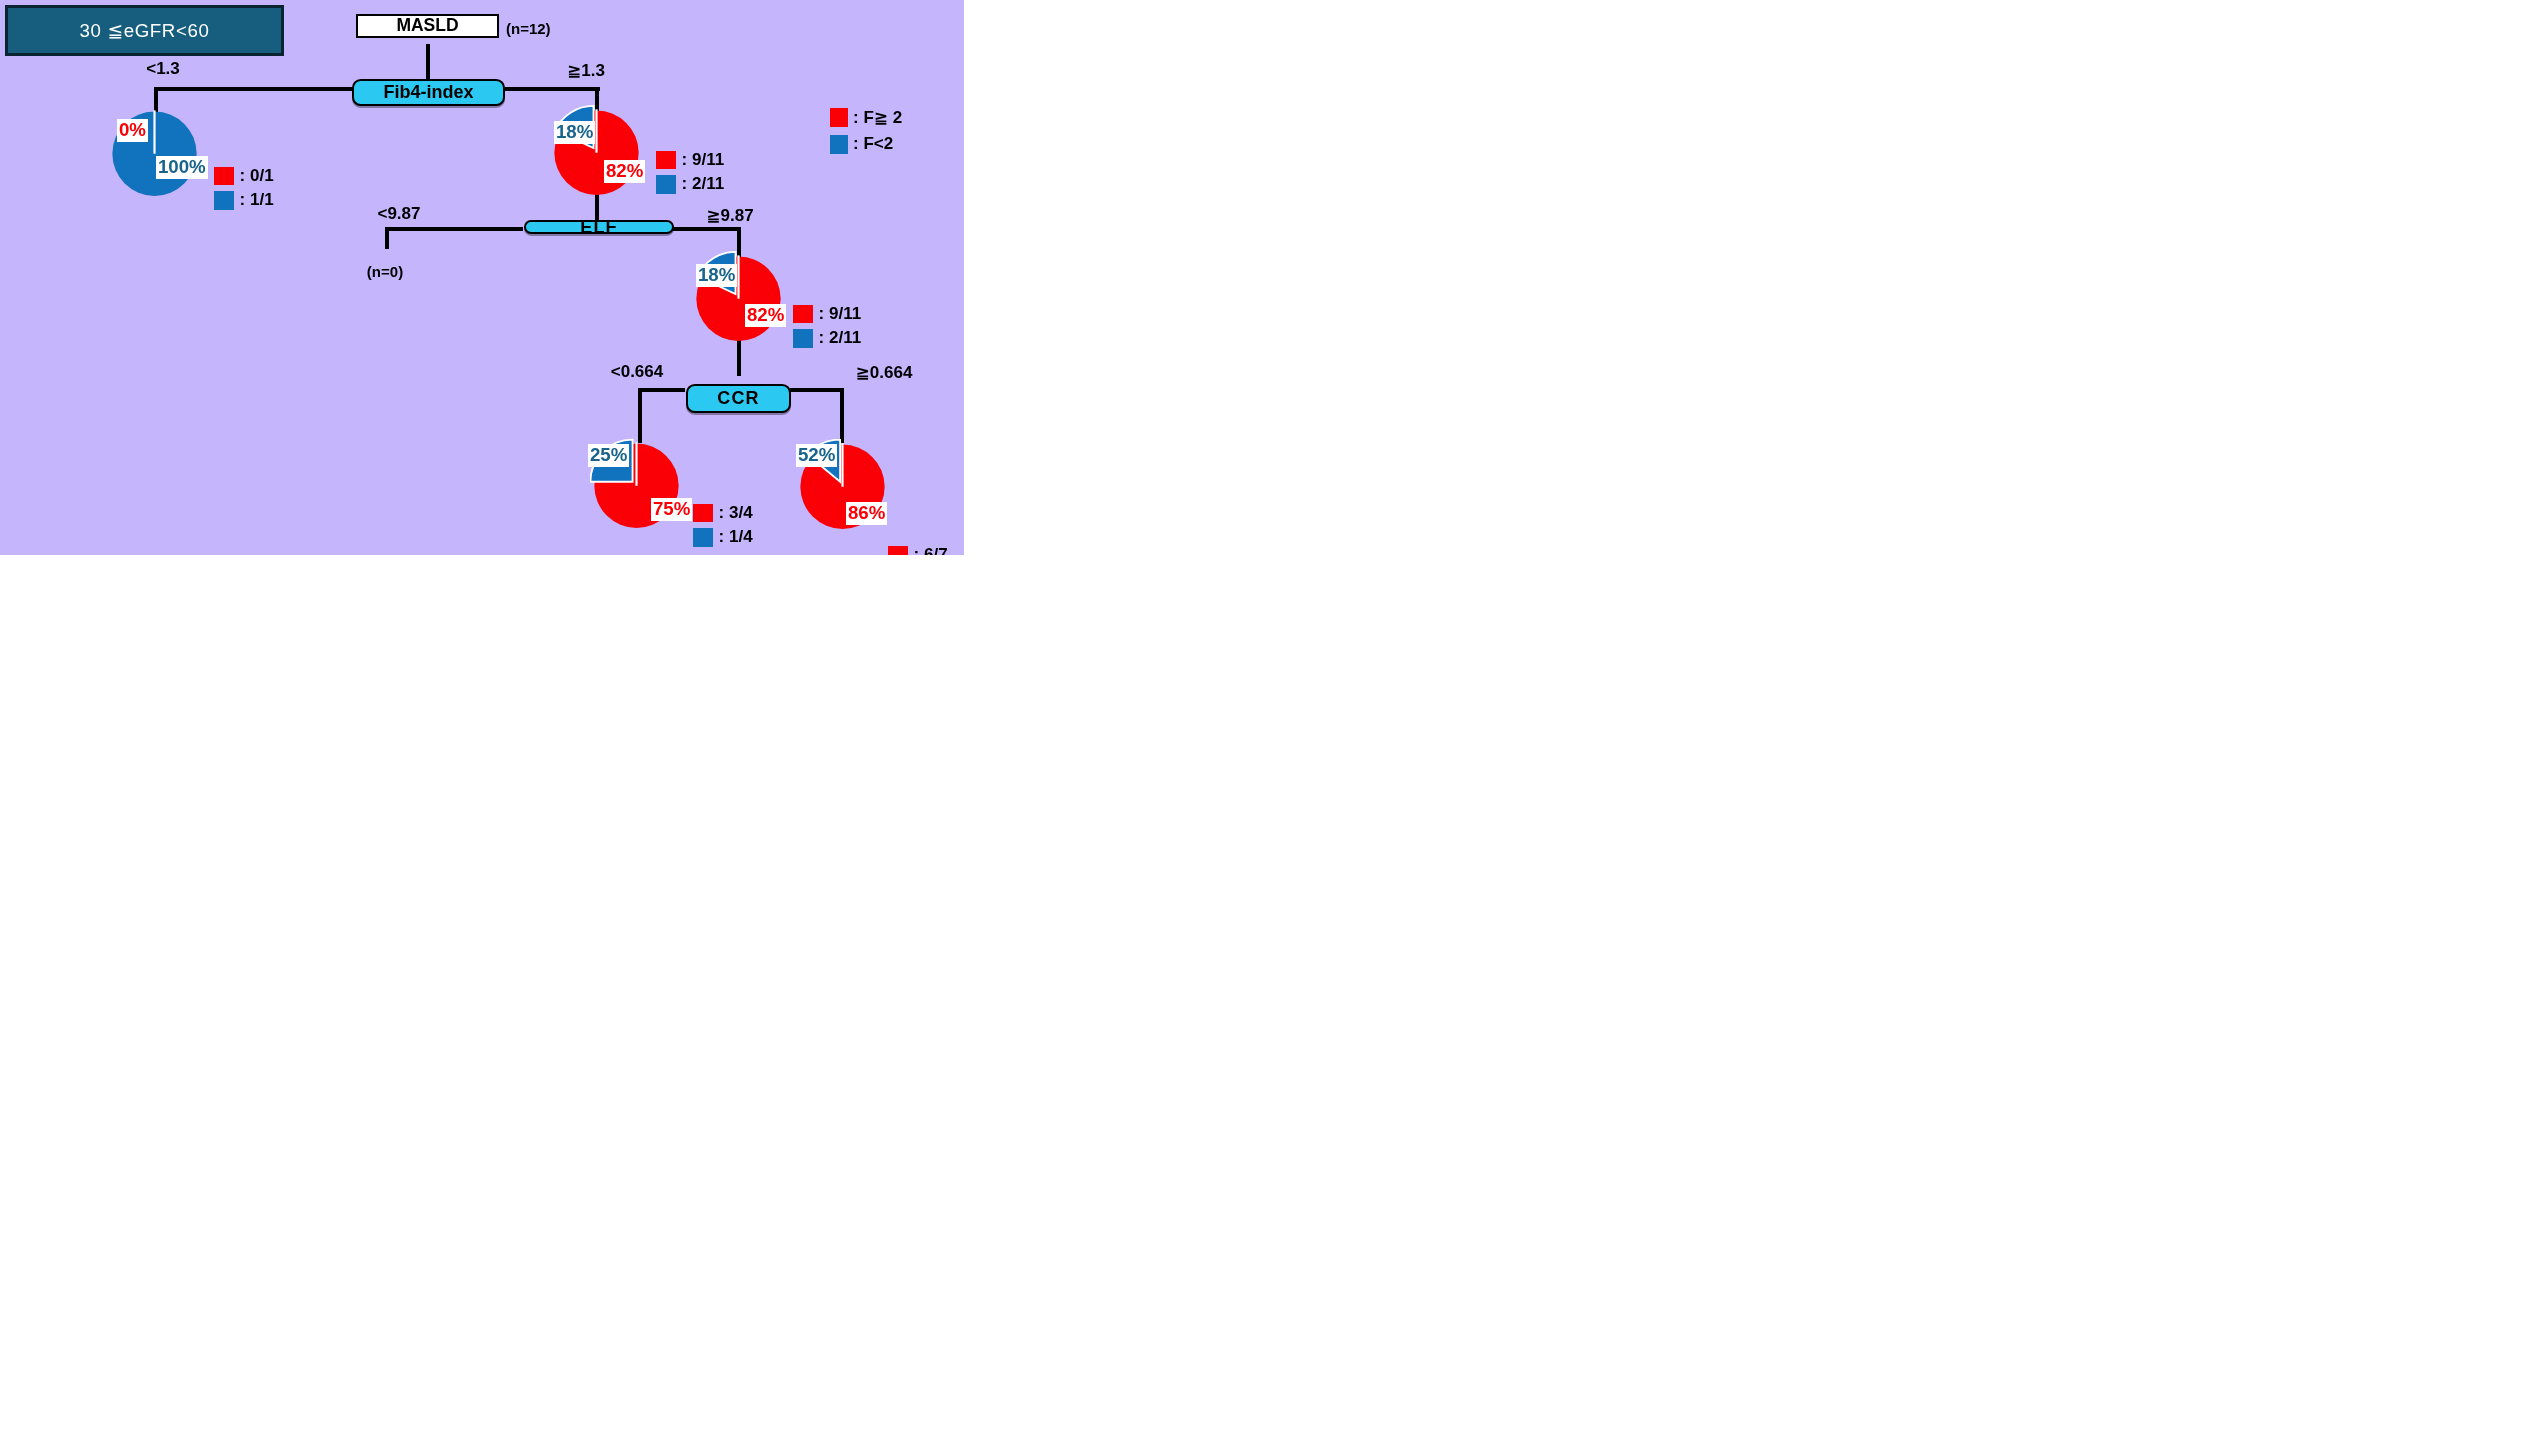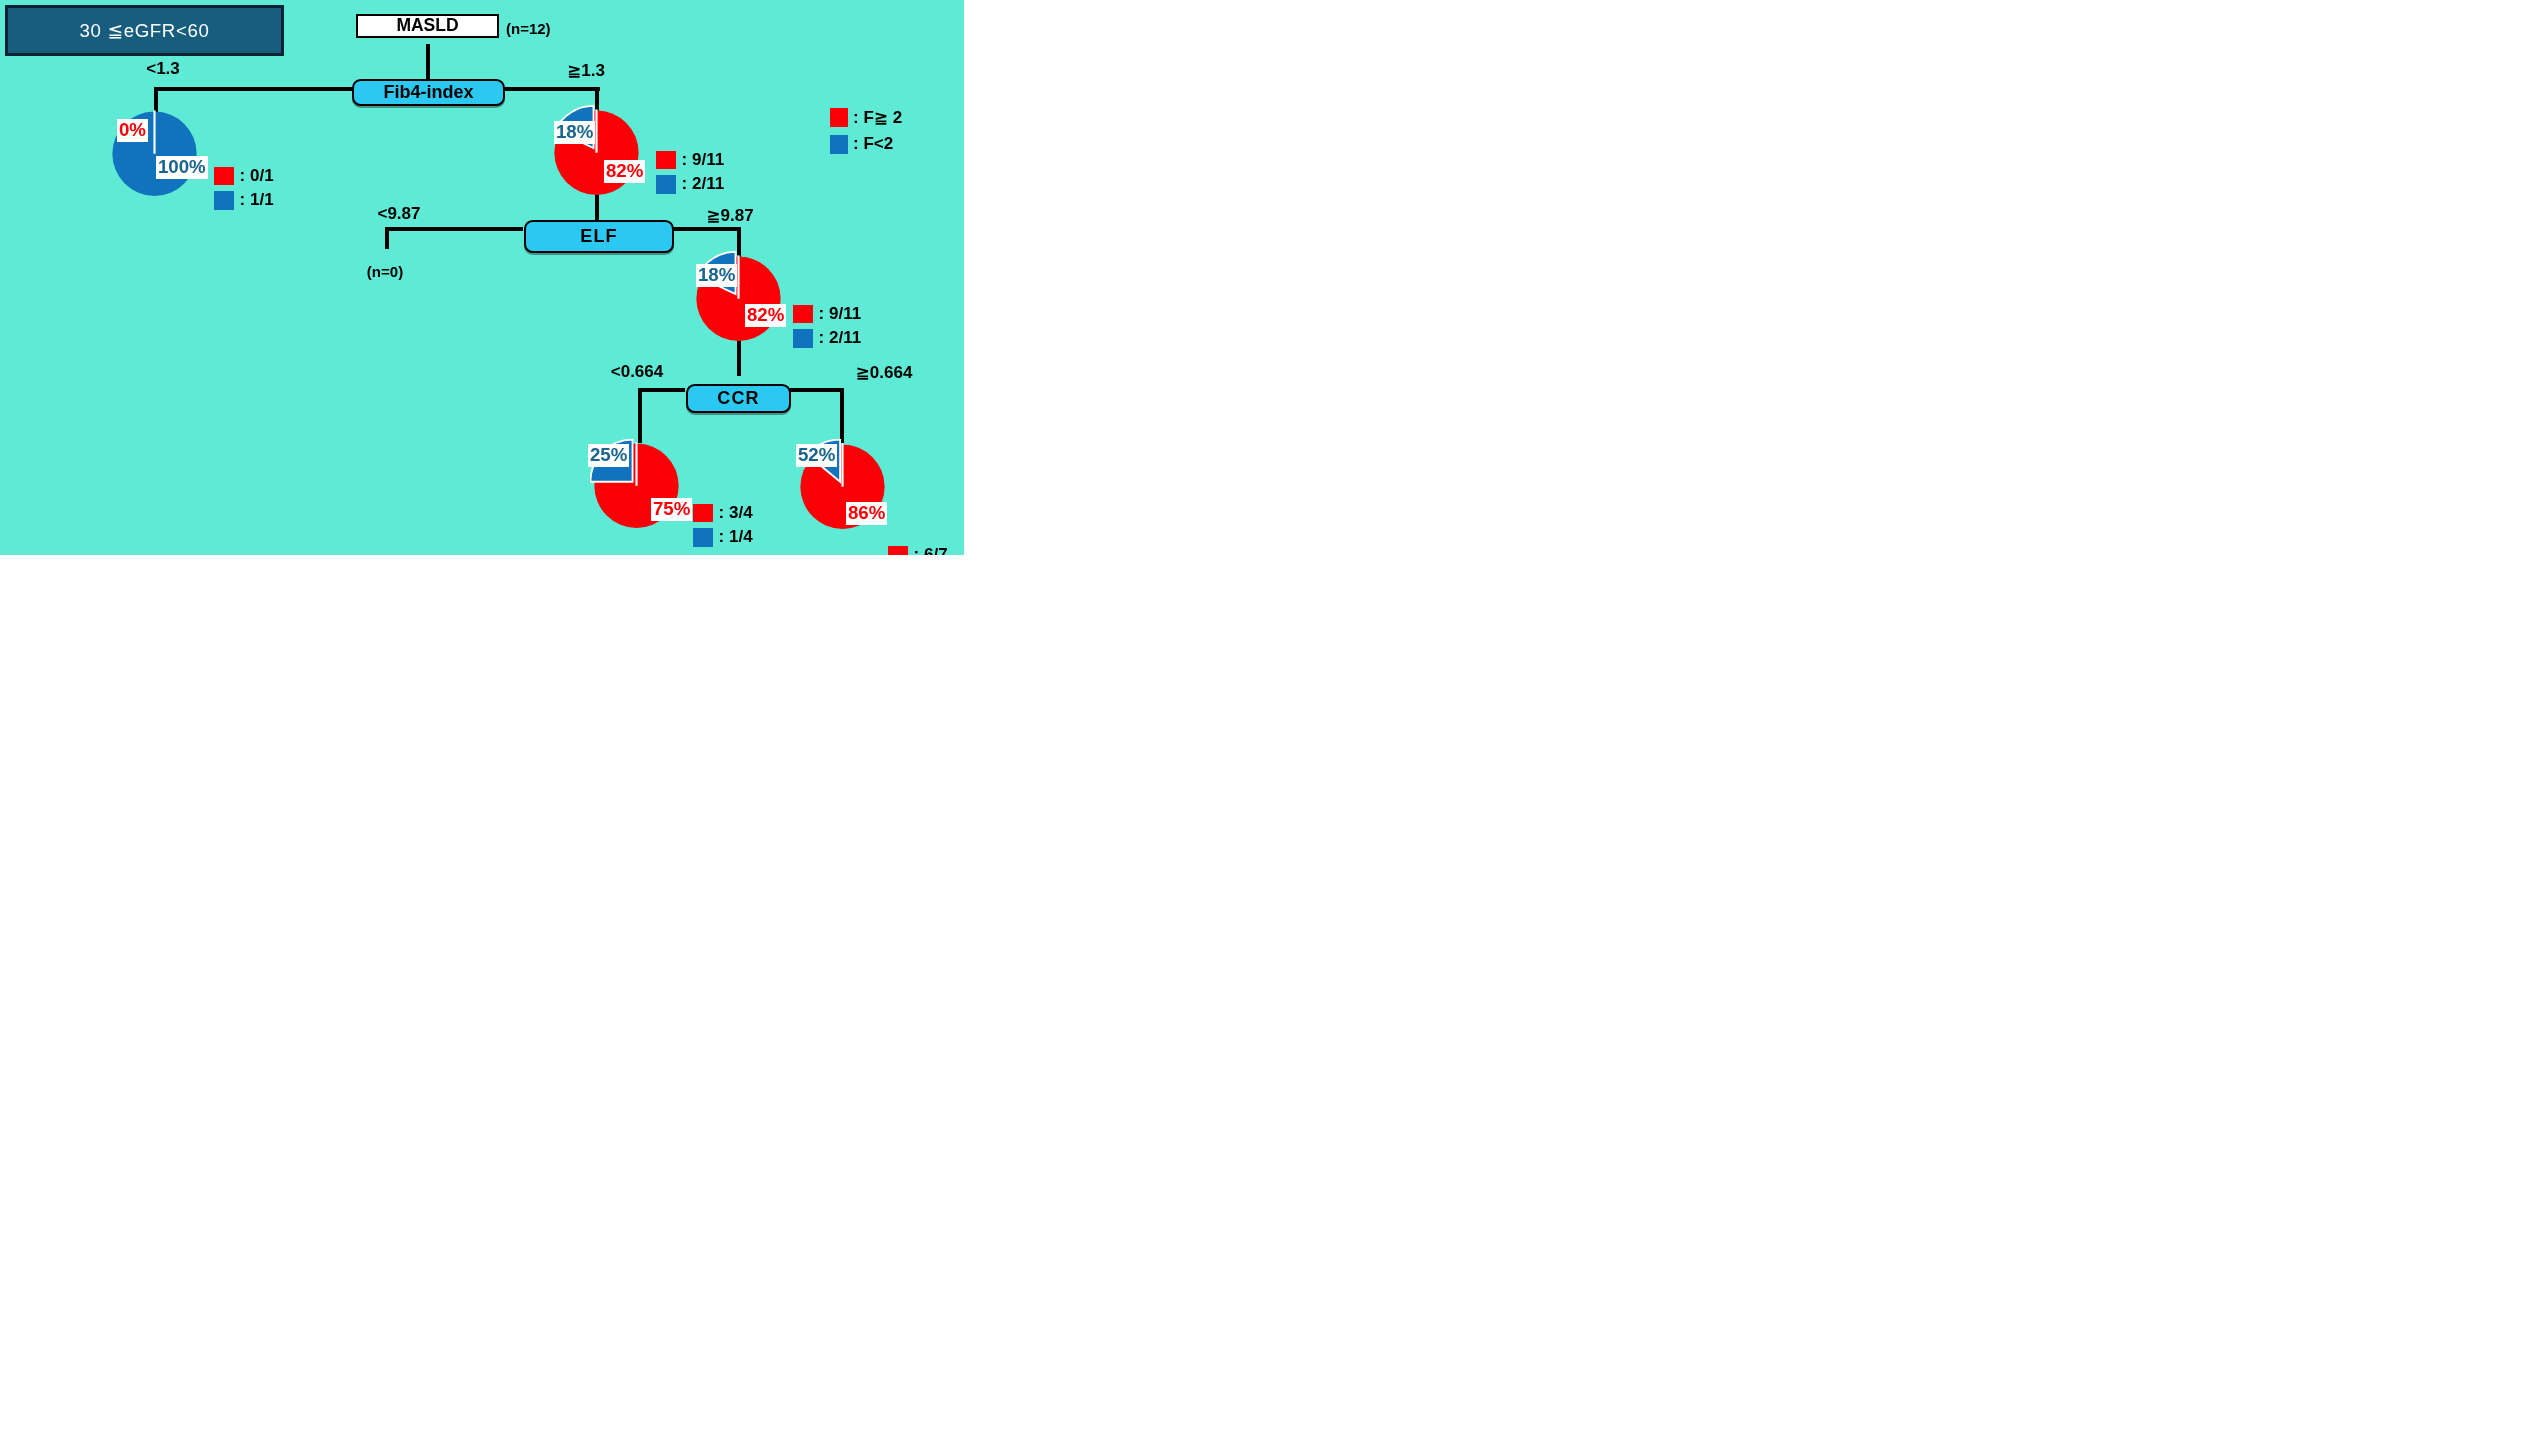--- a/index.html
+++ b/index.html
@@ -1,38 +1,38 @@
 <!DOCTYPE html>
 <html style="--red: #FA0006; --blue: #1173BD; --cyan: #2BC9F1; --header_bg: #175E7E; --header_border: #0A2531; --pct_teal: #19648C;font-size:10px"><head>
 <meta charset="utf-8">
 <style>
   html,body{margin:0;padding:0;background:#fff;}
   body{font-family:"Liberation Sans","DejaVu Sans",sans-serif;}
-  #canvas{position:relative;width:964px;height:555px;background:#5eead4;overflow:hidden;}
+  #canvas{position:relative;width:964px;height:555px;background:#c4b5fd;overflow:hidden;}
 
   
   .header-box{position:absolute;left:5px;top:5px;width:279px;height:51px;
     background:var(--header_bg);border:3.1px solid var(--header_border);
     box-sizing:border-box;display:flex;align-items:center;justify-content:center;}
   .header-box span{color:#fff;font-size:18.7px;letter-spacing:0.6px;}
 
   
   .root-box{position:absolute;left:356px;top:13.7px;width:143px;height:24px;
     background:#fff;border:2.5px solid #000;box-sizing:border-box;
     display:flex;align-items:center;justify-content:center;}
   .root-box span{font-size:17.5px;font-weight:700;color:#000;}
   .root-count{position:absolute;left:506px;top:20px;font-size:15px;font-weight:700;color:#000;}
 
   
   .node{position:absolute;background:var(--cyan);border:2.5px solid #000;border-radius:8.7px;
     box-sizing:border-box;display:flex;align-items:center;justify-content:center;
     box-shadow:0 1.9px 0 rgba(0,0,0,0.35);}
   .node span{font-size:18px;font-weight:700;color:#000;}
   .node-fib4{left:352px;top:79px;width:153px;height:27.4px;}
-  .node-elf{left:524px;top:220px;width:150px;height:33px;}
+  .node-elf{left:524px;top:220px;width:150px;height:14px;}
   .node-elf span,.node-ccr span{letter-spacing:1.2px;}
   .node-ccr{left:686px;top:384px;width:105px;height:29px;}
 
   
   .line{position:absolute;background:#000;}
 
   
   .cond{position:absolute;transform:translateX(-50%);font-size:17px;font-weight:700;color:#000;white-space:nowrap;}
   .cond-fib4-left{left:163px;top:59px;}
   .cond-fib4-right{left:586px;top:60px;}

